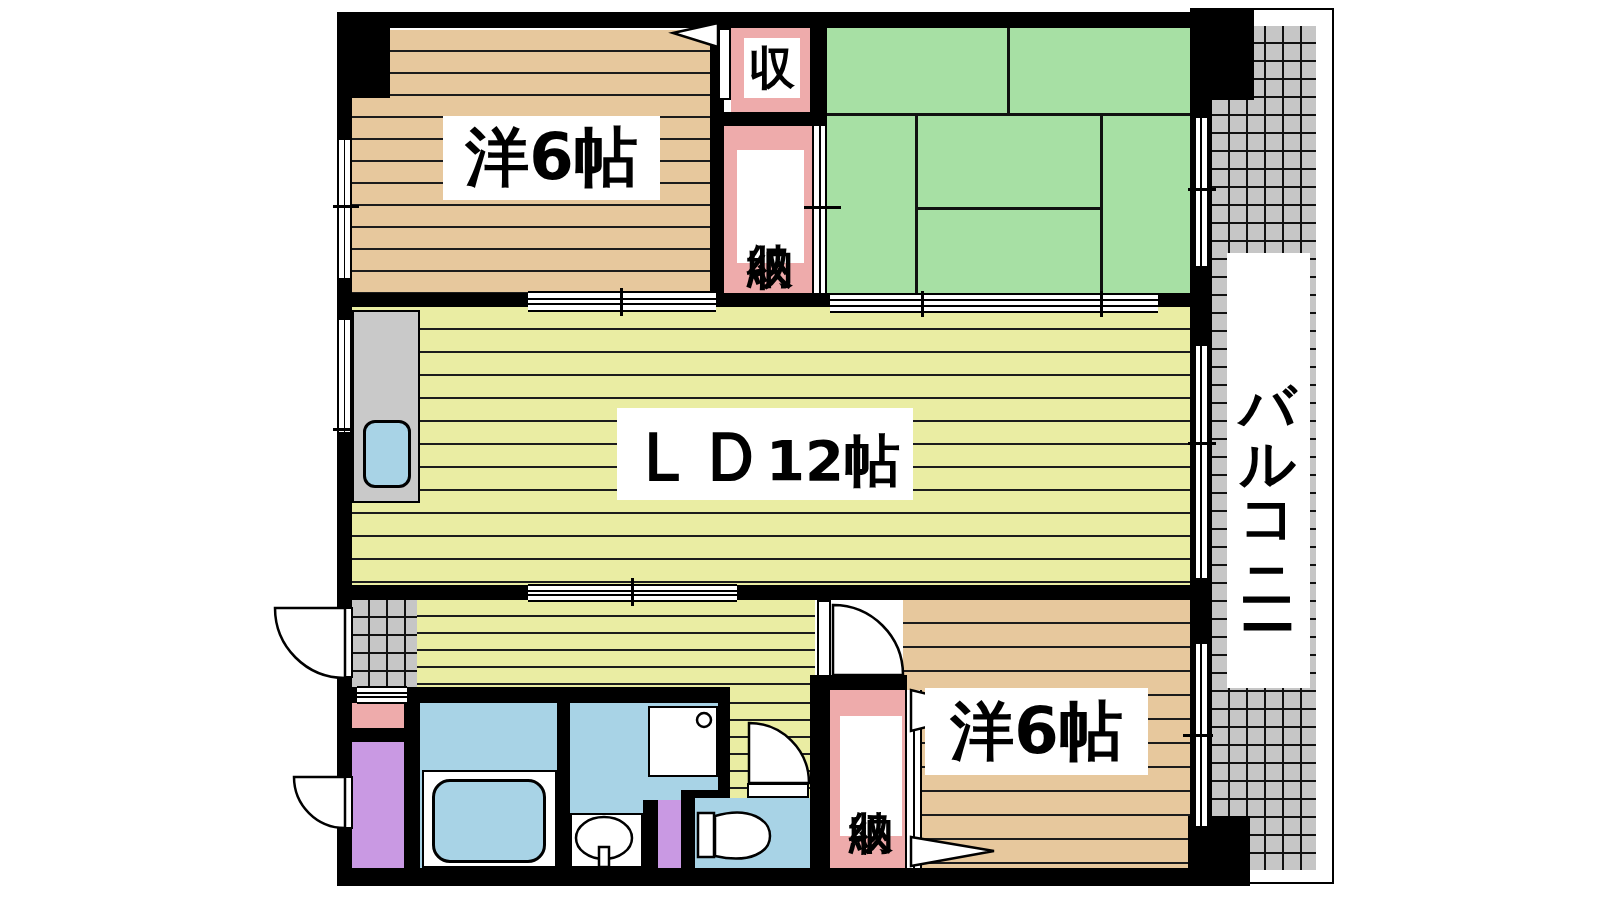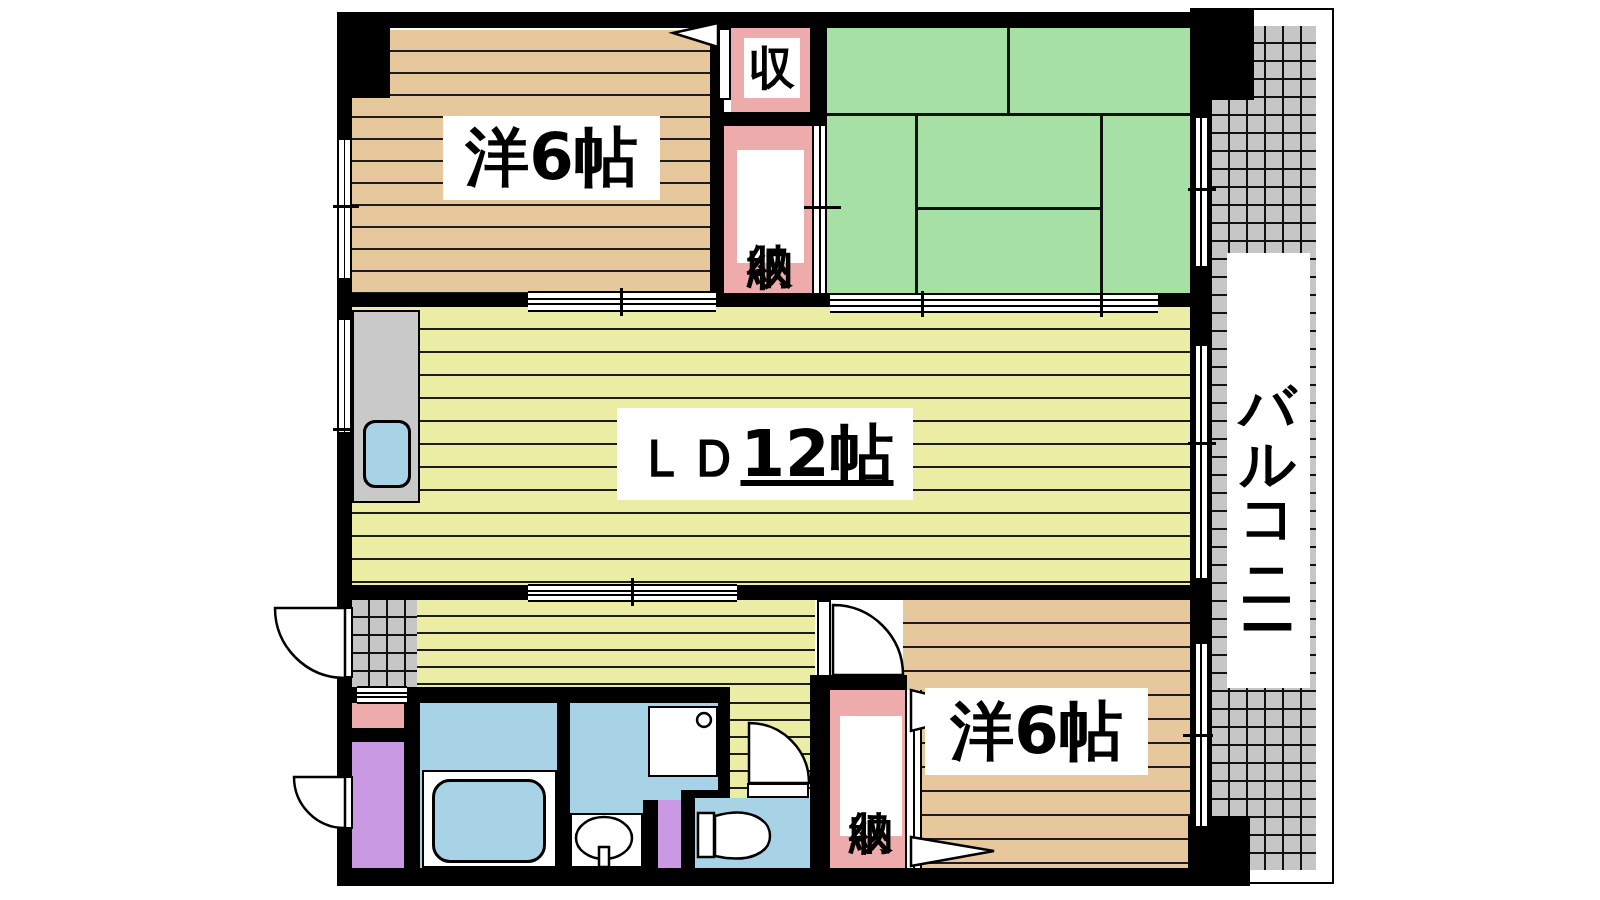--- a/index.html
+++ b/index.html
@@ -133,22 +133,22 @@
     <path class="sym" d="M911,837 L911,866 L994,851 Z" stroke-width="2"></path>
     <rect class="sym" x="698" y="813" width="16" height="44"></rect>
     <path class="sym" d="M715,816 C750,806 770,820 770,836 C770,852 750,864 715,856 Z"></path>
     <ellipse class="sym" cx="604" cy="838" rx="28" ry="21"></ellipse>
     <rect class="sym" x="599" y="847" width="10" height="20" stroke-width="2"></rect>
     <circle class="sym" cx="704" cy="720" r="7" stroke-width="2"></circle>
   </svg>
 
   <div class="a rlabel" style="left:443px;top:116px;width:217px;height:84px;font-size:64px;">洋6帖</div>
   <div class="a rlabel" style="left:617px;top:408px;width:296px;height:92px;font-size:64px;align-items:baseline;padding-top:14px;">
-    <span style="font-size:52px;">ＬＤ</span>
-      <span style="font-size:64px;text-decoration:underline;">12帖</span>
+    <span style="font-size:68px;">ＬＤ</span>
+      <span style="font-size:56px;">12帖</span>
   </div>
   <div class="a rlabel" style="left:925px;top:688px;width:223px;height:87px;font-size:64px;">洋6帖</div>
   <div class="a rlabel" style="left:744px;top:38px;width:56px;height:60px;font-size:46px;">収</div>
   <div class="a rlabel vtext" style="left:737px;top:150px;width:67px;height:113px;font-size:46px;">収納</div>
   <div class="a rlabel vtext" style="left:840px;top:716px;width:62px;height:120px;font-size:44px;">収納</div>
   <div class="a rlabel vtext" style="left:1227px;top:253px;width:83px;height:435px;font-size:56px;">バルコニー</div>
 
 </div>
 
 </body></html>

